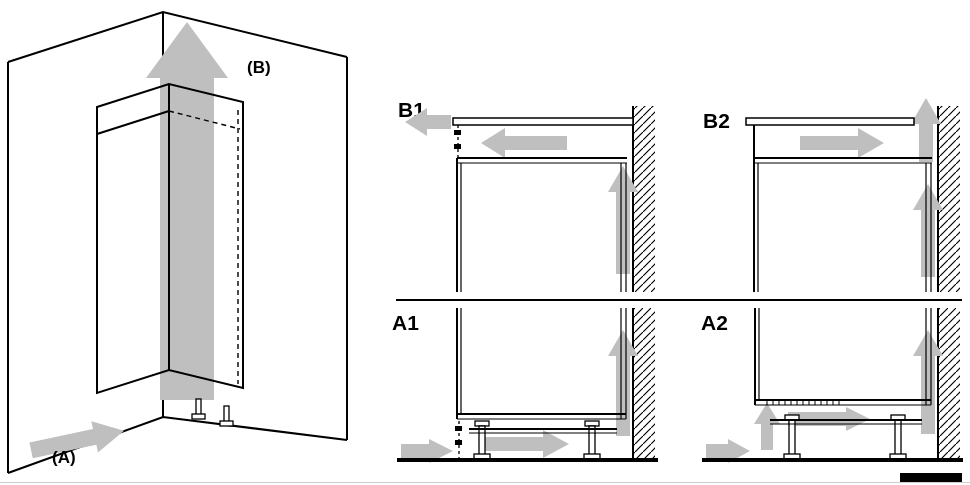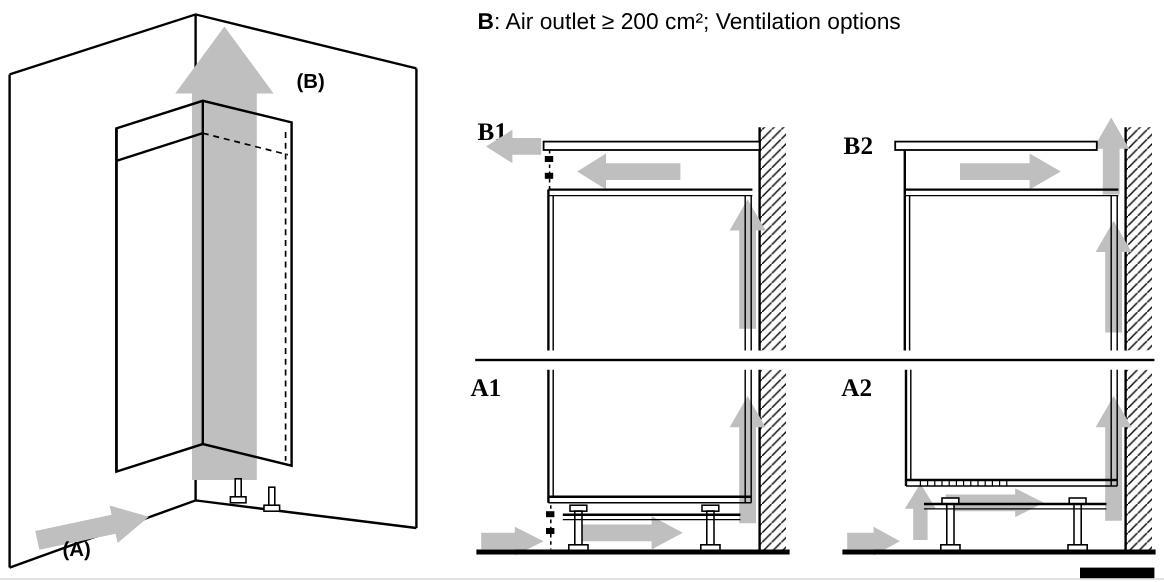--- a/index.html
+++ b/index.html
@@ -3,21 +3,21 @@
 <meta charset="utf-8">
 <style>
   html,body{margin:0;padding:0;background:#fff;}
   .stage{
     position:relative;width:970px;height:485px;background:#ffffff;
     font-family:"Liberation Sans",sans-serif;color:#000;overflow:hidden;
   }
   .stage svg{position:absolute;}
   .legend{position:absolute;left:398px;top:6px;font-size:19px;line-height:25px;}
   .legend b{font-weight:700;}
-  .panel-label{position:absolute;font-size:21px;font-weight:700;font-family:Liberation Serif, serif;}
+  .panel-label{position:absolute;font-size:21px;font-weight:700;}
   .iso-label{position:absolute;font-size:17px;font-weight:700;}
   .divider{position:absolute;left:396px;top:299px;width:566px;height:2px;background:#000;}
   .bottom-bar{position:absolute;left:900px;top:473px;width:62px;height:9px;background:#000;}
   .bottom-line{position:absolute;left:0;top:482px;width:970px;height:1px;background:#cfcfcf;}
 </style>
 </head>
 <body>
 
 <div class="stage">
 
@@ -51,23 +51,20 @@
       <rect x="196" y="399" width="5" height="17"></rect>
       <rect x="192" y="414" width="13" height="5"></rect>
       <rect x="224" y="406" width="5" height="17"></rect>
       <rect x="220" y="421" width="13" height="5"></rect>
     </g>
   </svg>
   <div class="iso-label" style="left:247px;top:58px">(B)</div>
   <div class="iso-label" style="left:52px;top:448px">(A)</div>
 
   <div class="legend">
-    <div>
-      <b>B</b><span>: Air outlet ≥ 200 cm²; Ventilation options</span>
-    </div>
   </div>
 
   <div class="panel-label" style="left:398px;top:98px">B1</div>
   <svg style="left:395px;top:92px" width="265" height="205" viewBox="0 0 265 205">
     <defs>
         <pattern id="hb1" width="8" height="8" patternUnits="userSpaceOnUse">
       <path d="M-2,10 L10,-2" stroke="#000" stroke-width="1.2"></path>
         </pattern>
       </defs>
     <rect x="238" y="14" width="22" height="186" fill="url(#hb1)"></rect>

